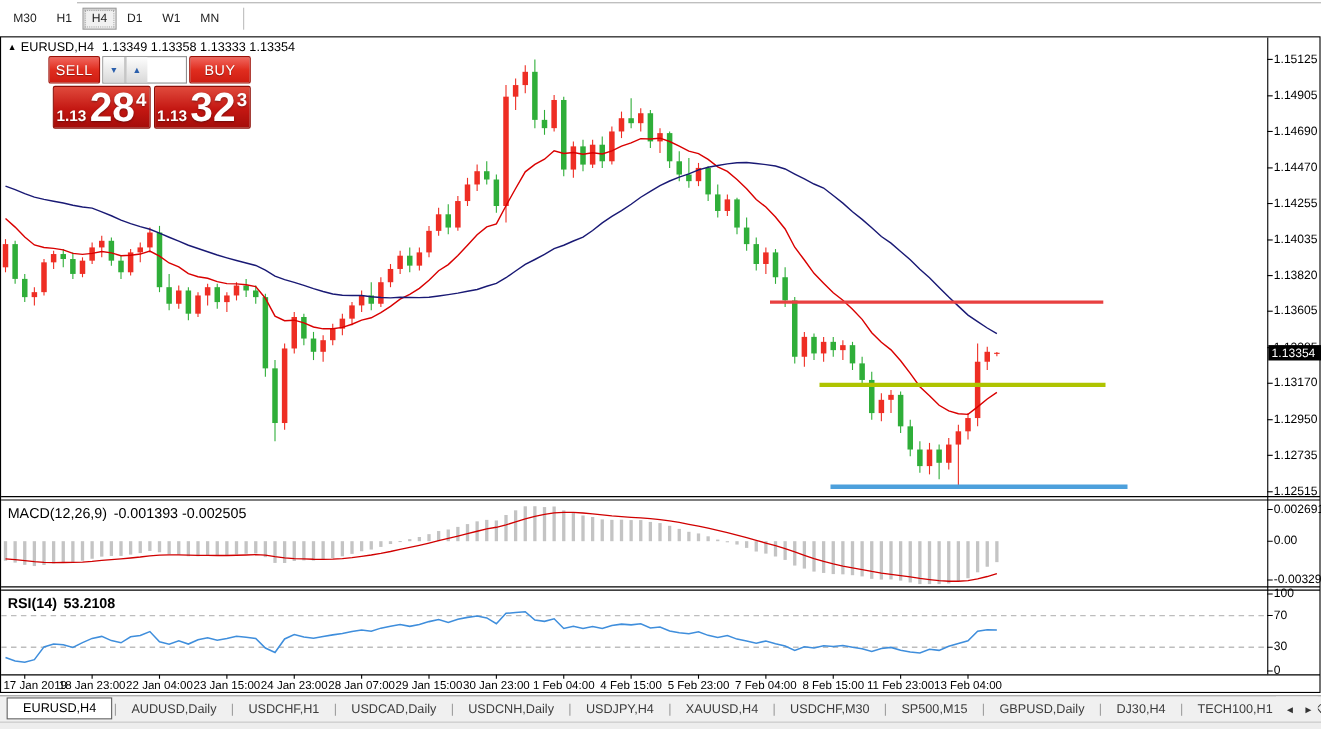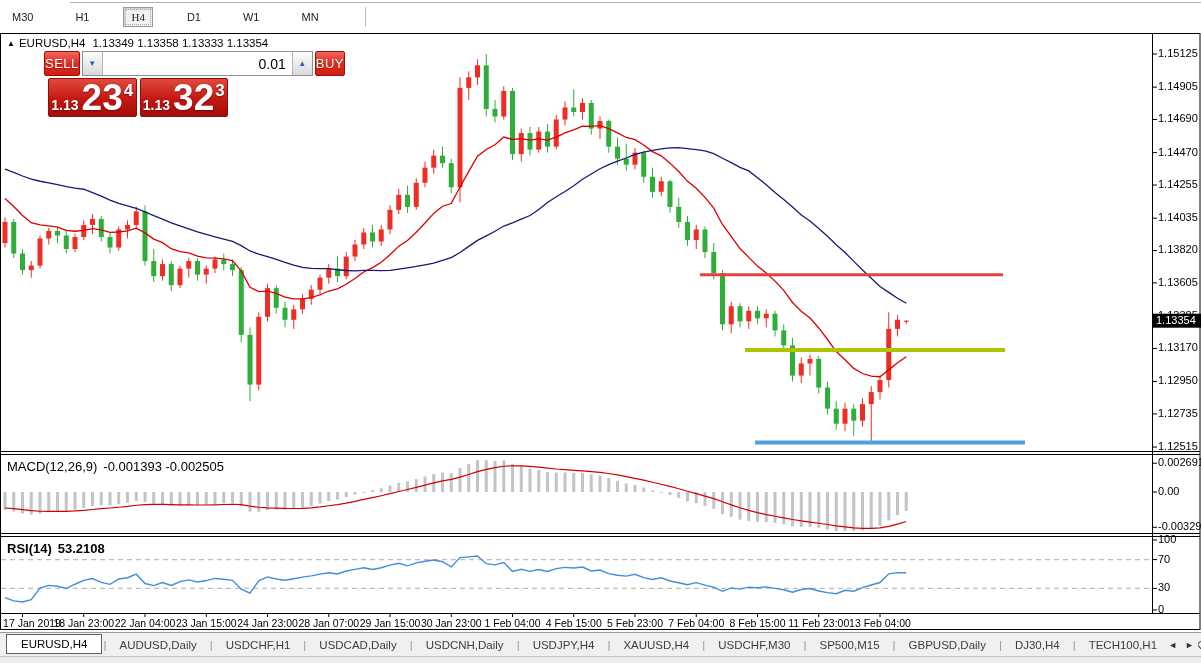--- a/index.html
+++ b/index.html
@@ -1,21 +1,21 @@
 <!DOCTYPE html>
 <html><head>
 <meta charset="utf-8">
 <style>
   html,body{margin:0;padding:0;background:#fff;}
   .screen{position:relative;width:1201px;height:663px;background:#fff;overflow:hidden;
           font-family:"Liberation Sans",sans-serif;-webkit-font-smoothing:antialiased;}
   .top-hairline{position:absolute;top:2px;left:70px;right:0;border-top:1px solid #b0b0b0;}
-  .tf-toolbar{position:absolute;top:3px;left:0;height:28px;width:100%;display:flex;align-items:center;padding-left:4px;box-sizing:border-box;gap:24px;}
+  .tf-toolbar{position:absolute;top:3px;left:0;height:28px;width:100%;display:flex;align-items:center;padding-left:4px;box-sizing:border-box;}
   .tfbtn{font-size:11px;color:#222;padding:3px 7px;margin-right:2px;border:1px solid transparent;cursor:default;}
-  .tfbtn.active{background:#f1f1f1;border:1px solid #9a9a9a;box-shadow:inset 1px 1px 2px rgba(0,0,0,.18);outline:1px dotted #aaa;outline-offset:-3px;font-family:Liberation Serif, serif;}
+  .tfbtn.active{background:#f1f1f1;border:1px solid #9a9a9a;box-shadow:inset 1px 1px 2px rgba(0,0,0,.18);outline:1px dotted #aaa;outline-offset:-3px;}
   .tf-sep{width:1px;height:20px;background:#bdbdbd;margin:0 4px 0 12px;}
   .chart-header{position:absolute;left:7px;top:37px;font-size:11.5px;color:#000;z-index:3;}
   .chart-header .tri{font-size:8px;margin-right:4px;position:relative;top:-1px;}
   .chart-header .quotes{margin-left:7px;}
   svg#cv{position:absolute;left:0;top:0;z-index:1;}
   
   .trade-panel{position:absolute;left:8px;top:51px;width:220px;z-index:3;}
   .tp-row1{display:flex;height:25px;}
   .btn-trade{color:#fff;font-size:13px;letter-spacing:.5px;border:1px solid #9d1007;border-radius:2px;
      background:linear-gradient(#f0675e,#e02d1f 50%,#cf1d12);display:flex;align-items:center;justify-content:center;
@@ -472,29 +472,28 @@
 
   <div class="chart-header">
     <span class="tri">▲</span><span>EURUSD,H4</span><span class="quotes">1.13349 1.13358 1.13333 1.13354</span>
   </div>
 
   <div class="trade-panel">
     <div class="tp-row1">
       <div class="btn-trade btn-sell">SELL</div>
       <div class="spinner">
         <button class="spin-btn dn">▼</button>
-        <input class="vol-input" value="0.01" style="">
         <button class="spin-btn up">▲</button>
       </div>
       <div class="btn-trade btn-buy">BUY</div>
     </div>
     <div class="tp-row2">
       <div class="price-cell left">
         <span class="pfx">1.13</span>
-          <span class="big">23</span>
+          <span class="big">28</span>
           <span class="sup">4</span>
       </div>
       <div class="price-cell">
         <span class="pfx">1.13</span>
           <span class="big">32</span>
           <span class="sup">3</span>
       </div>
     </div>
   </div>
 

